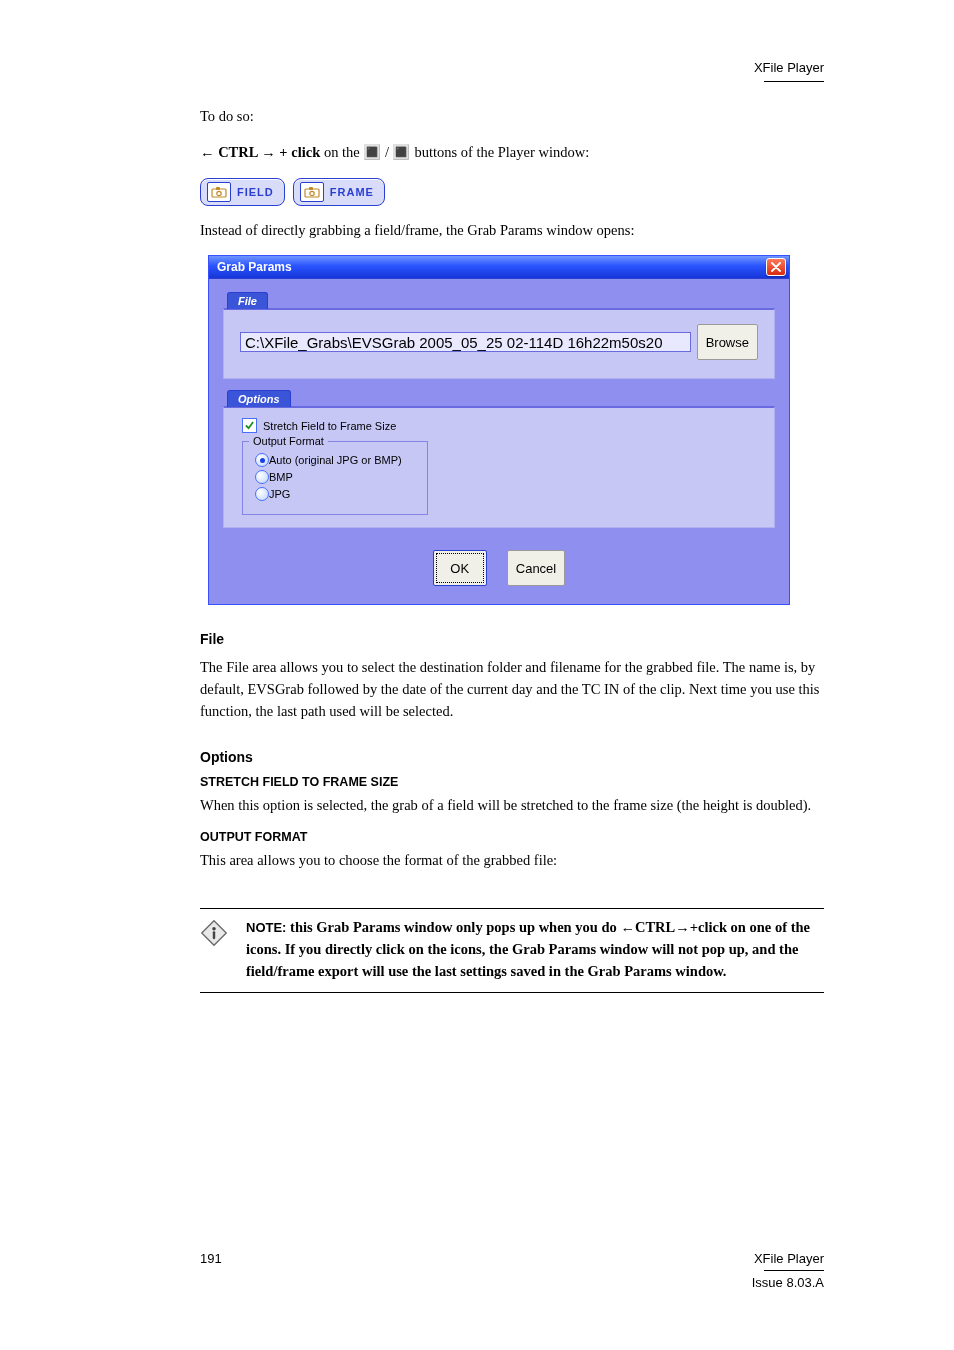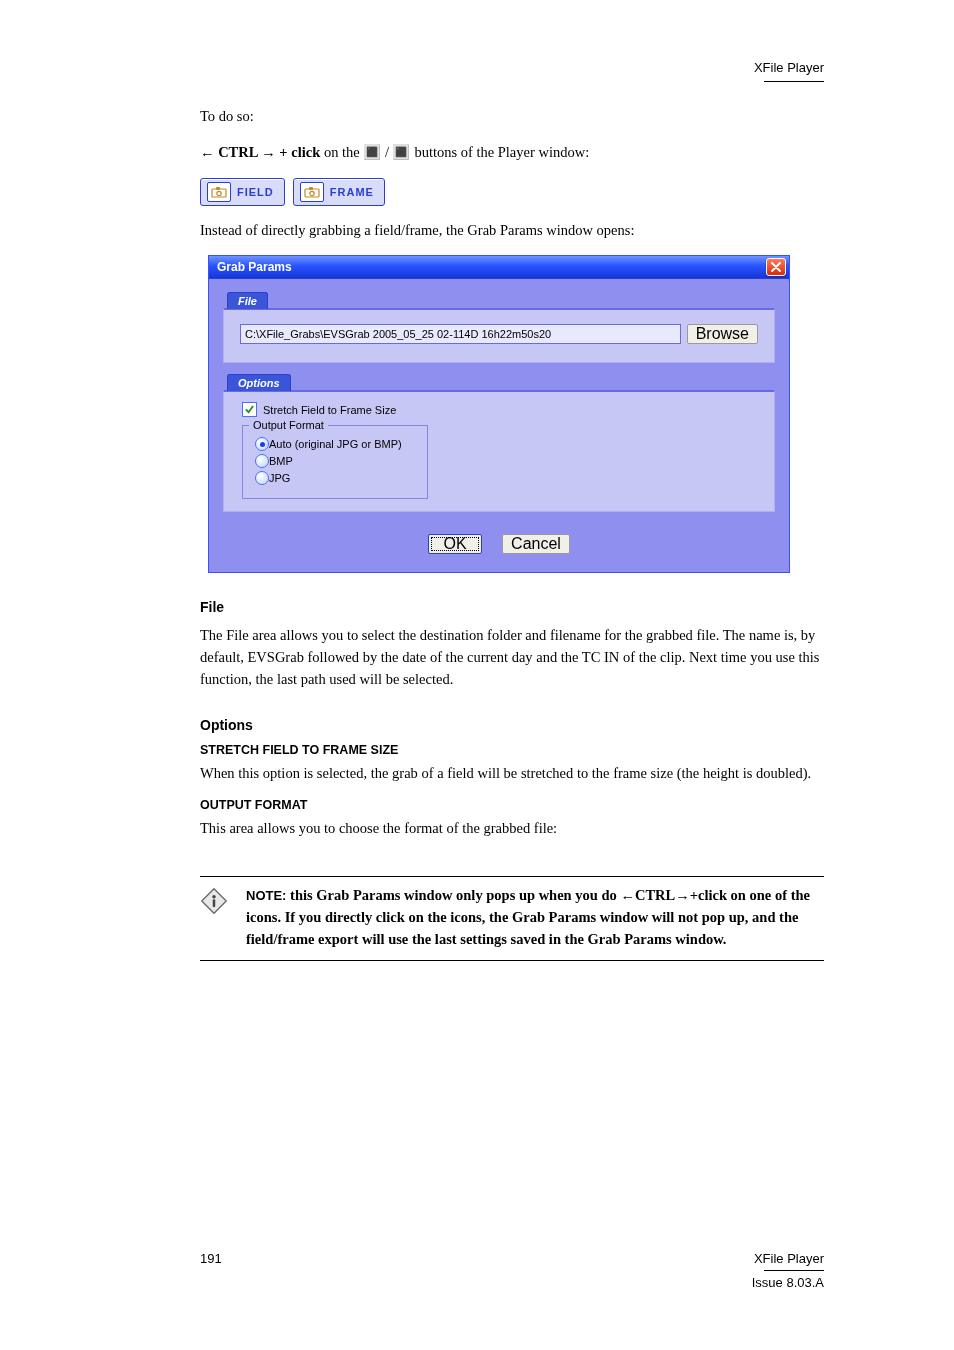--- a/index.html
+++ b/index.html
@@ -68,21 +68,21 @@
     gap: 8px;
     margin: 8px 0 14px 0;
   }
   .figbtn {
     display: inline-flex;
     align-items: center;
     gap: 6px;
     padding: 3px 10px 3px 6px;
     background: #d9dcf8;
     border: 1px solid #2a3ed0;
-    border-radius: 3px;
+    border-radius: 8px;
     box-shadow: 0 1px 0 #fff inset;
   }
   .figbtn .cam {
     width: 22px;
     height: 18px;
     display: inline-flex;
     align-items: center;
     justify-content: center;
     background: #fff;
     border: 1px solid #2a3ed0;
@@ -164,29 +164,29 @@
   .file-row {
     display: flex;
     gap: 6px;
     align-items: center;
   }
   .dlg-input {
     flex: 1;
     height: 18px;
     border: 1px solid #6a6adf;
     background: #e8e8ff;
-    font-size: 11px;
+    font-size: 15px;
     padding: 0 4px;
     font-family: Tahoma, Arial, sans-serif;
     color: #000;
   }
   .dlg-btn {
-    height: 20px;
+    height: 36px;
     min-width: 54px;
-    font-size: 16px;
+    font-size: 13px;
     font-family: Tahoma, Arial, sans-serif;
     background: var(--btn-face);
     border: 1px solid var(--btn-border);
     border-radius: 2px;
     padding: 0 8px;
     cursor: default;
   }
   .opts-panel {
     padding-top: 10px;
     padding-bottom: 12px;

